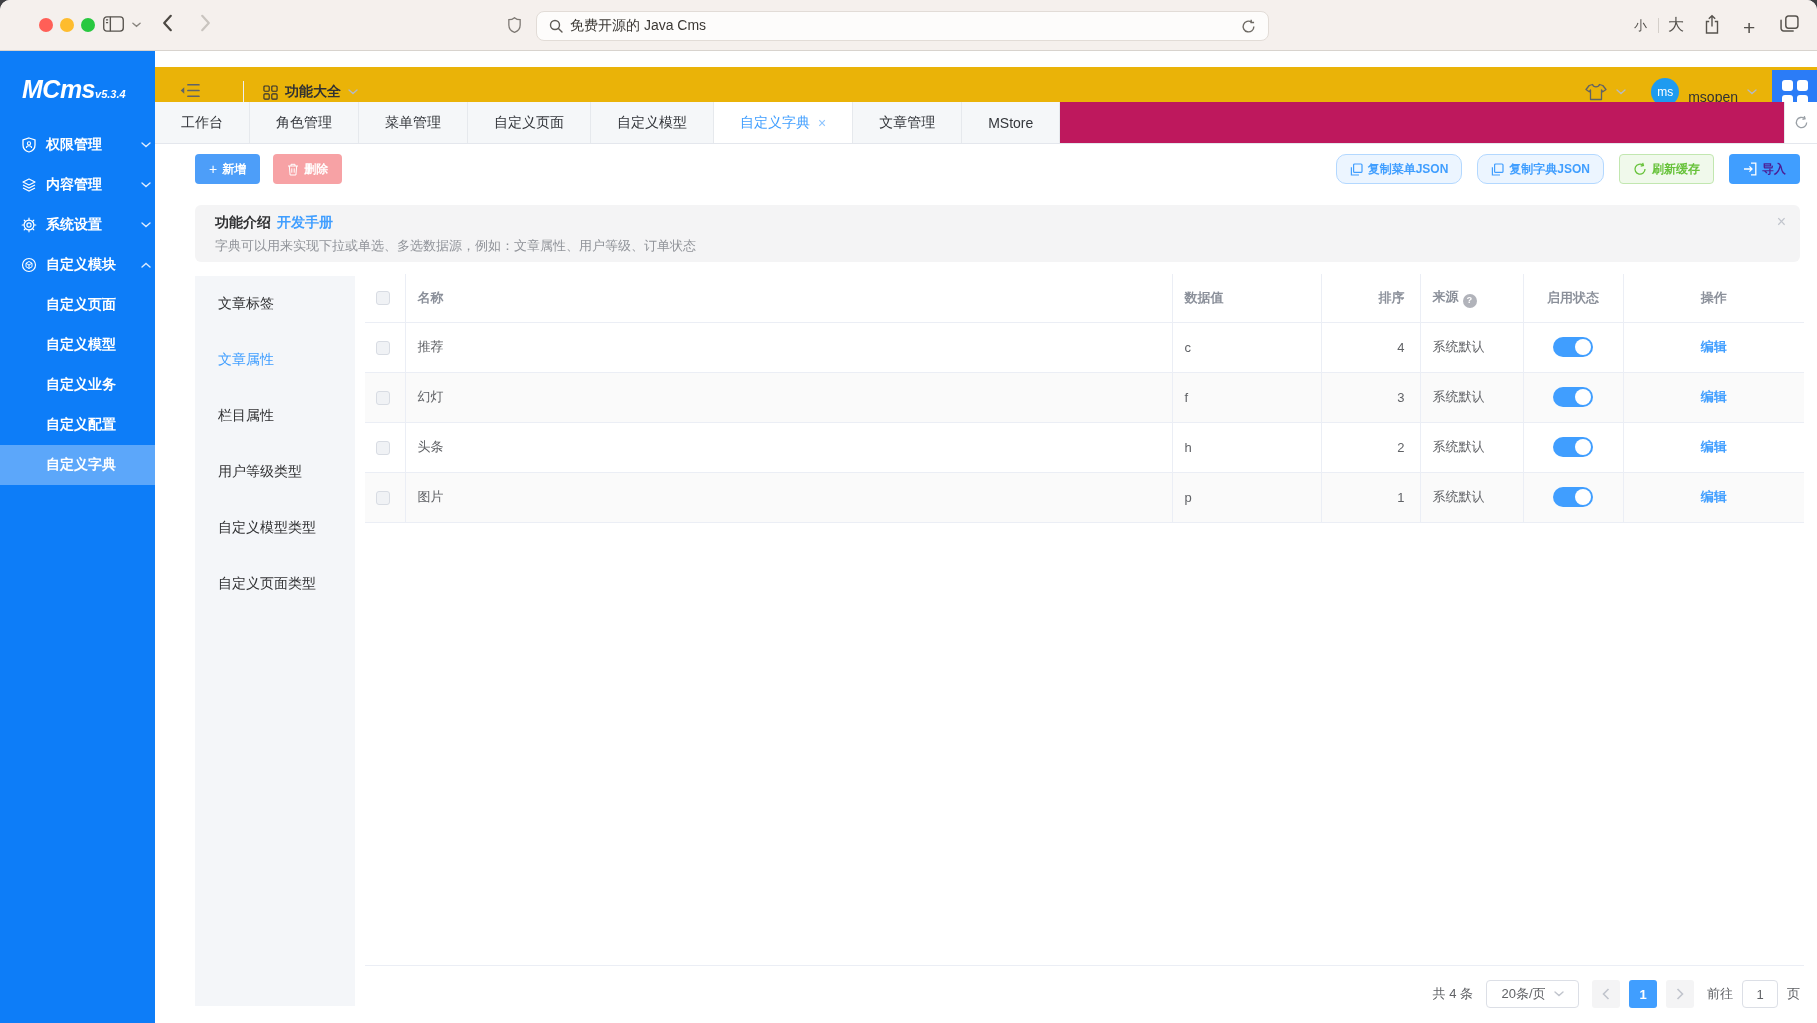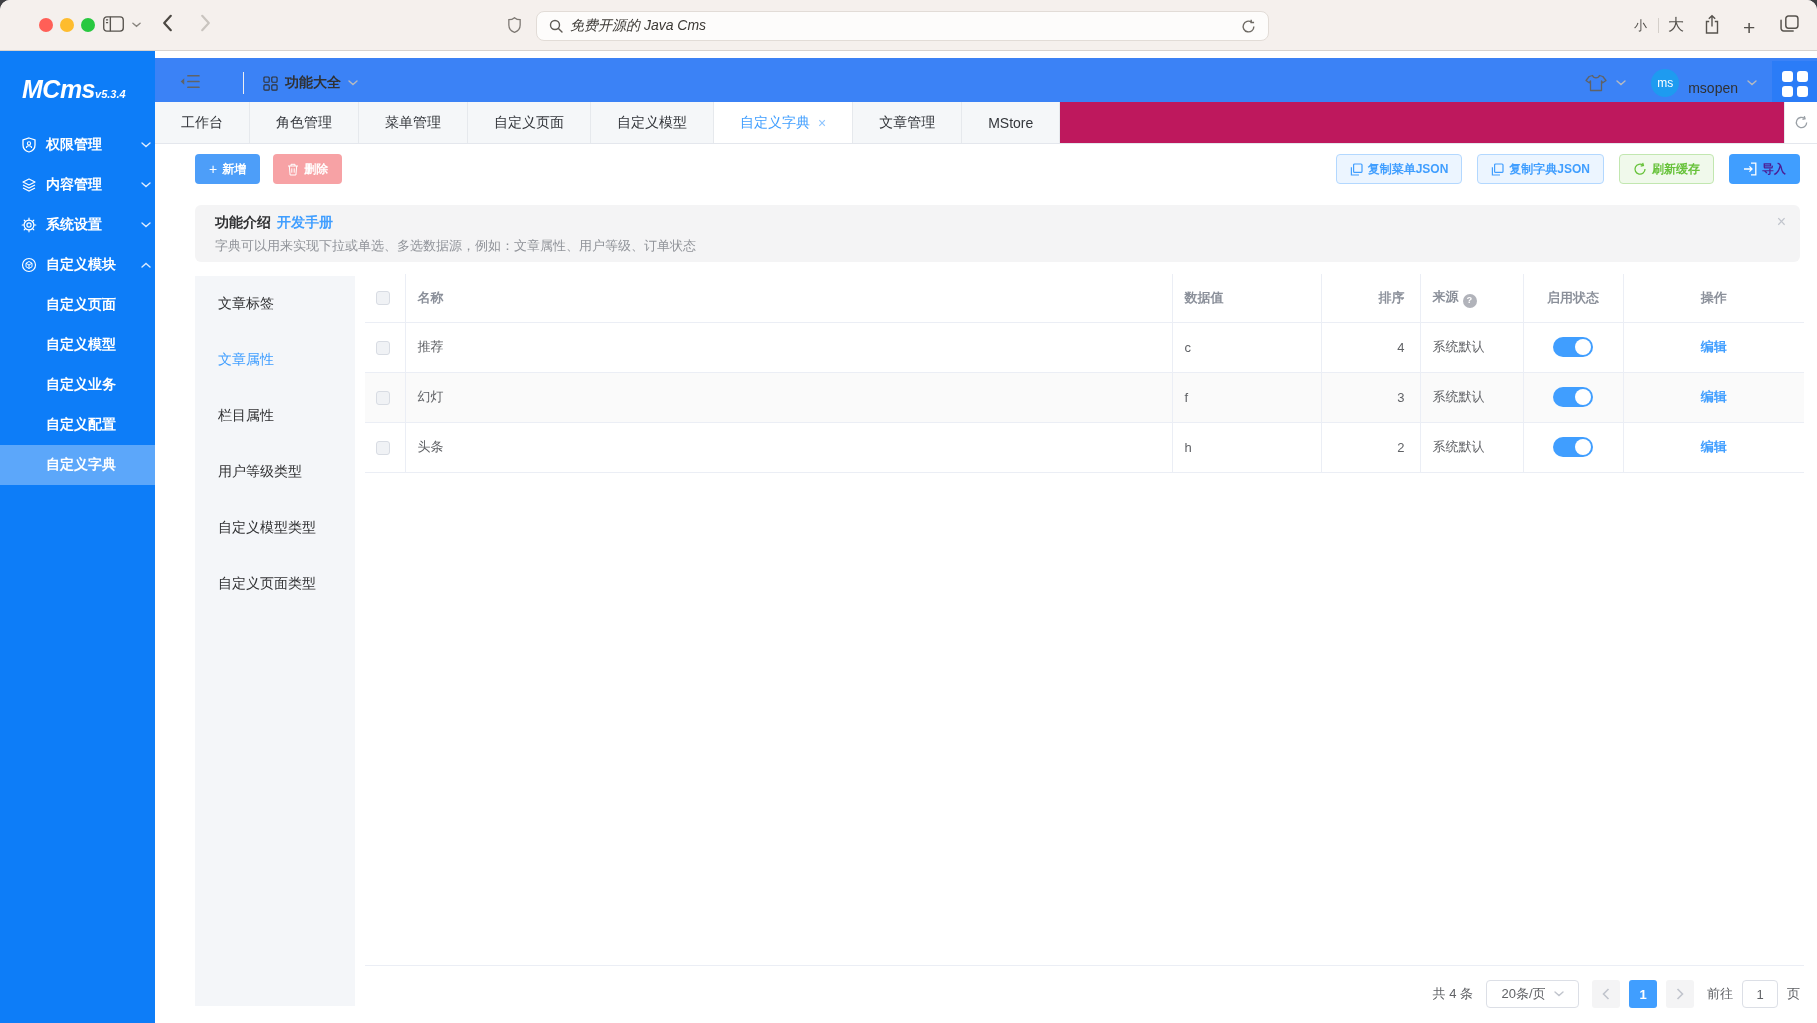--- a/index.html
+++ b/index.html
@@ -4,21 +4,21 @@
 <style>
   * { margin:0; padding:0; box-sizing:border-box; }
   body { background:#3f3f42; font-family:"Liberation Sans","DejaVu Sans",sans-serif; }
   .window { position:relative; width:1817px; height:1023px; background:#fff; border-radius:10px 10px 0 0; overflow:hidden; }
 
   
   .chrome { position:absolute; top:0; left:0; right:0; height:51px; background:#f5f0ed; border-bottom:1px solid #d8d3ce; }
   .tl { position:absolute; top:18px; width:14px; height:14px; border-radius:50%; }
   .tl.red{ left:39px; background:#ff5f57; } .tl.yel{ left:60px; background:#febc2e; } .tl.grn{ left:81px; background:#28c840; }
   .chrome-ico { position:absolute; display:flex; align-items:center; justify-content:center; }
-  .urlbar { position:absolute; left:536px; top:11px; width:733px; height:30px; background:#fdfcfb; border:1px solid #e2dcd7; border-radius:8px; display:flex; align-items:center; padding:0 12px;font-style:italic; }
+  .urlbar { position:absolute; left:536px; top:11px; width:733px; height:30px; background:#fdfcfb; border:1px solid #e2dcd7; border-radius:8px; display:flex; align-items:center; padding:0 12px; }
   .urlbar .q { font-size:14px; color:#3c3935; margin-left:7px; flex:1; }
   .tsize { font-size:13px; color:#55524e; }
   .tdiv { position:absolute; left:1658px; top:18px; width:1px; height:15px; background:#d4cfca; }
 
   
   .app { position:absolute; top:51px; left:0; right:0; bottom:0; }
 
   
   .sidebar { position:absolute; left:0; top:0; width:155px; height:100%; background:#0d7df8; color:#fff; }
   .logo { padding:24px 0 0 22px; height:74px; }
@@ -26,21 +26,21 @@
   .logo i { font-size:11px; font-style:italic; font-weight:700; }
   .mgroup { display:flex; align-items:center; height:40px; padding:0 4px 0 21px; font-size:14px; font-weight:700; cursor:pointer; }
   .mgroup svg.mi { width:16px; height:16px; margin-right:9px; flex:none; }
   .mgroup .chev { margin-left:auto; width:10px; height:6px; color:#dcebfe; }
   .chev.up { transform:rotate(180deg); }
   .msub { display:flex; align-items:center; height:40px; padding-left:46px; font-size:14px; font-weight:600; cursor:pointer; }
   .msub.active { background:rgba(255,255,255,0.33); }
 
   
   .main { position:absolute; left:155px; top:0; right:0; bottom:0; }
-  .topbar { position:absolute; top:7px; left:0; right:0; height:51px; background:#3b82f6; border-bottom:2px solid #b91c1c; }
+  .topbar { position:absolute; top:16px; left:0; right:0; height:51px; background:#eab308; border-bottom:2px solid #b91c1c; }
   .fold { position:absolute; left:24px; top:15px; width:21px; height:17px; cursor:pointer; }
   .hdiv { position:absolute; left:88px; top:14px; width:1px; height:22px; background:#eceef1; }
   .navgrp { position:absolute; left:108px; top:0; height:50px; display:flex; align-items:center; gap:7px; cursor:pointer; }
   .navgrp .lbl { font-size:14px; color:#303133; font-weight:600; }
   .navgrp .chev { width:10px; height:6px; color:#b6bac1; }
   .hdr-right { position:absolute; right:60px; top:0; height:50px; display:flex; align-items:center; gap:9px; }
   .tshirt { width:22px; height:18px; cursor:pointer; }
   .hdr-right .chev { width:10px; height:6px; color:#b6bac1; }
   .avatar { width:28px; height:28px; border-radius:50%; background:#1e9bf0; color:#fff; font-size:12px; font-weight:400; display:flex; align-items:center; justify-content:center; margin-left:16px; cursor:pointer; }
   .uname { font-size:14px; color:#303133;margin-top:10px; }
@@ -56,21 +56,21 @@
   .tabrefresh { position:absolute; right:0; top:0; width:33px; height:41px; border-left:1px solid #e6e9ed; background:#fff; display:flex; align-items:center; justify-content:center; cursor:pointer; }
 
   
   .content { position:absolute; top:93px; left:0; right:0; bottom:0; background:#fff; }
   .toolbar { position:absolute; top:10px; left:40px; right:17px; height:30px; display:flex; align-items:center; }
   .btn { height:30px; border-radius:4px; display:inline-flex; align-items:center; justify-content:center; gap:5px; font-size:12px; cursor:pointer; padding:0 13px; border:1px solid transparent; }
   .btn-add { background:#4d9ef9; color:#fff; font-weight:600; }
   .btn-add .pl { font-size:14px; font-weight:400; }
   .btn-del { background:#f7a2a5; color:#fff; font-weight:600; margin-left:13px; cursor:not-allowed; }
   .tb-right { margin-left:auto; display:flex; gap:15px; }
-  .btn-plain-blue { background:#ecf5ff; border-color:#b3d8ff; color:#409eff; font-weight:600; }
+  .btn-plain-blue { background:#ecf5ff; border-color:#b3d8ff; color:#409eff; font-weight:600;border-radius:10px; }
   .btn-plain-green { background:#f0f9eb; border-color:#c2e7b0; color:#67c23a; font-weight:600; }
   .btn-import { background:#409eff; color:#4c1d95; font-weight:600; }
 
   .banner { position:absolute; top:61px; left:40px; right:17px; height:57px; background:#f4f4f5; border-radius:6px; padding:9px 20px; }
   .banner .t1 { font-size:14px; color:#303133; font-weight:700; }
   .banner .t1 a { color:#409eff; text-decoration:none; margin-left:6px; cursor:pointer; }
   .banner .t2 { font-size:13px; color:#909399; margin-top:5px; }
   .banner .bx { position:absolute; right:14px; top:9px; color:#c0c4cc; font-size:16px; cursor:pointer; line-height:1; }
 
   .dictpanel { position:absolute; top:132px; left:40px; width:160px; height:730px; background:#f4f6f9; }
@@ -432,20 +432,29 @@
               </tr>
               <tr>
                 <td style="padding:0 0 0 11px;"><span class="cb"></span></td>
                 <td>头条</td>
                 <td>h</td>
                 <td class="col-sort">2</td>
                 <td>系统默认</td>
                 <td class="col-center"><span class="toggle"></span></td>
                 <td class="col-center"><span class="editlink">编辑</span></td>
               </tr>
+              <tr>
+                <td style="padding:0 0 0 11px;"><span class="cb"></span></td>
+                <td>图片</td>
+                <td>p</td>
+                <td class="col-sort">1</td>
+                <td>系统默认</td>
+                <td class="col-center"><span class="toggle"></span></td>
+                <td class="col-center"><span class="editlink">编辑</span></td>
+              </tr>
             </tbody>
           </table>
         </div>
 
         <div class="pager">
           <span>共 4 条</span>
           <span class="psel">
             <span>20条/页</span>
             <svg class="chev" viewBox="0 0 10 6">
                 <path d="M1 1 L5 4.5 L9 1" fill="none" stroke="currentColor" stroke-width="1.4" stroke-linecap="round"></path>

